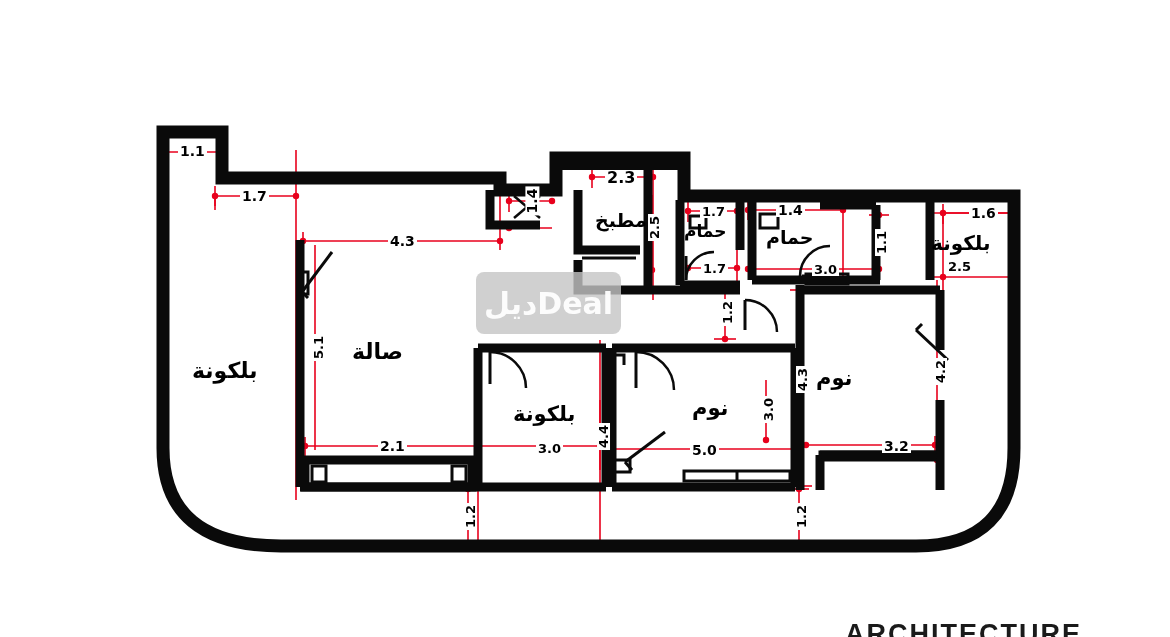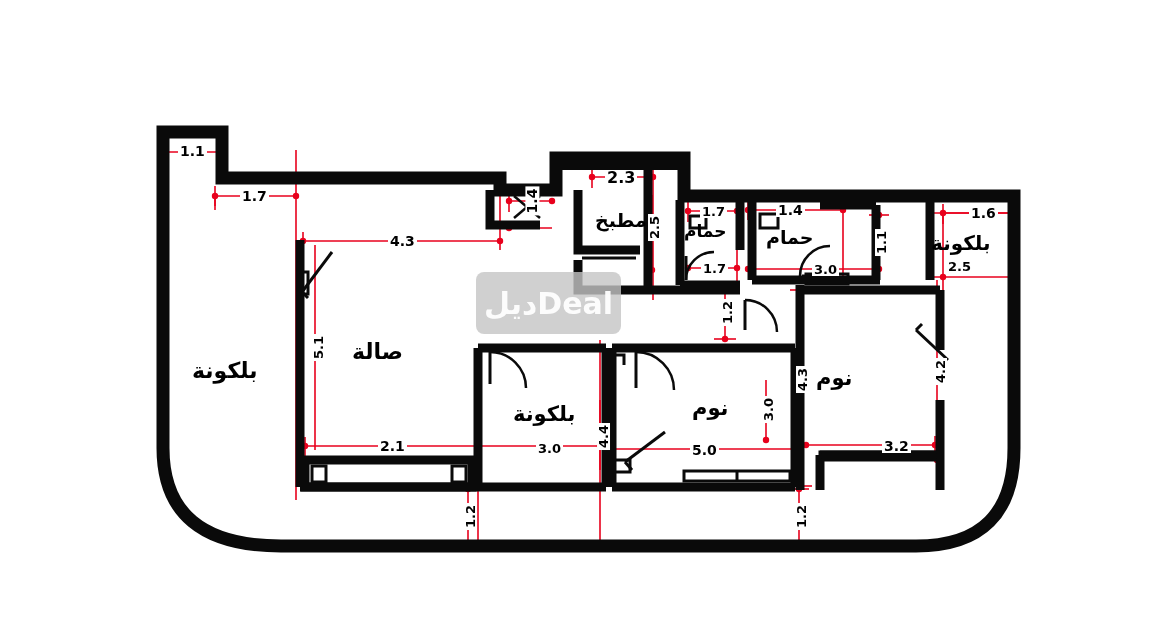--- a/index.html
+++ b/index.html
@@ -413,14 +413,15 @@
   <div class="dim-label" style="left:850px; top:439px; font-size:14px;margin-left:32px;">3.2</div>
 
   <div class="dim-label vert" style="left:457px; top:510px; font-size:13px;">1.2</div>
 
   <div class="dim-label vert" style="left:788px; top:510px; font-size:13px;">1.2</div>
 
   <div id="watermark">
     <span id="watermark-text">ديلDeal</span>
   </div>
 
+  <div id="footer-text">ARCHITECTURE</div>
 
 </div>
 
 </body></html>

